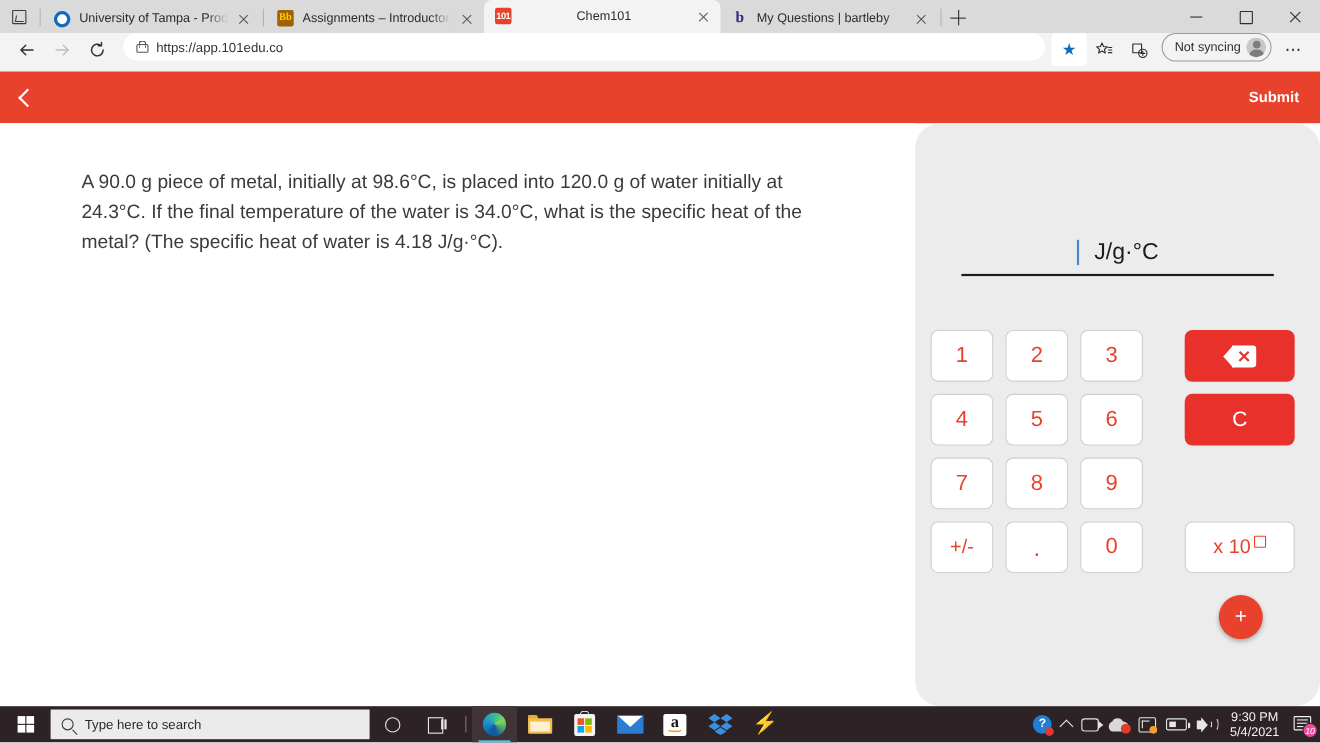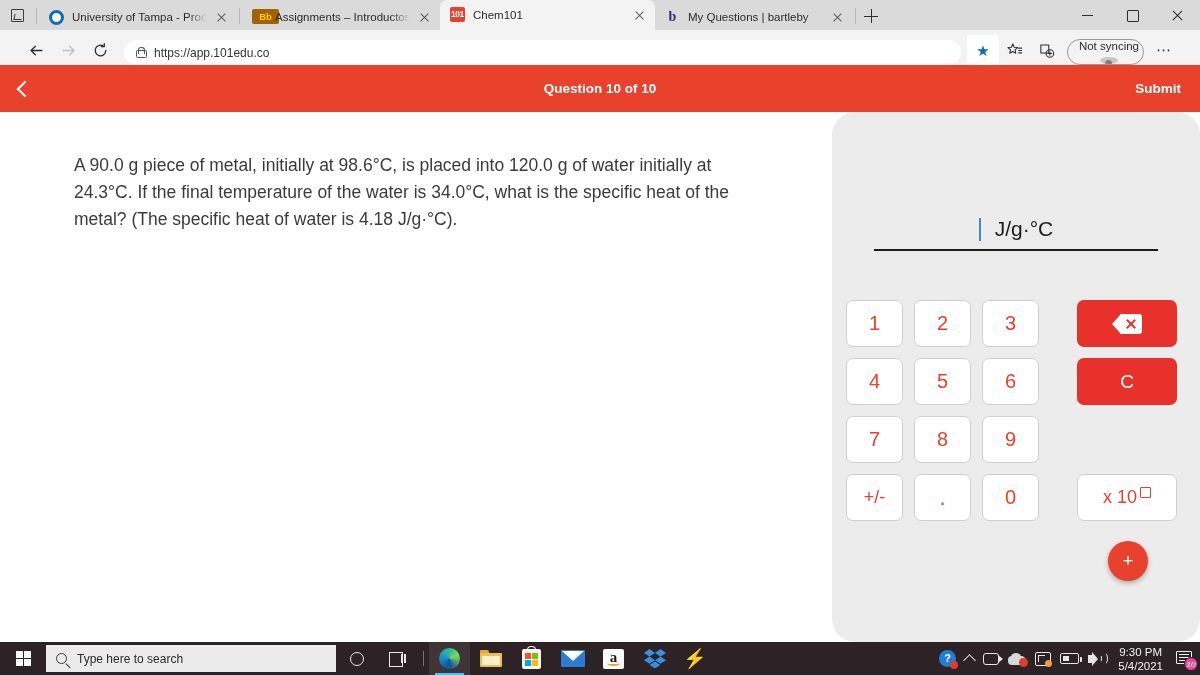--- a/index.html
+++ b/index.html
@@ -40,40 +40,40 @@
   .tab.active {
     width: 215px; background: #f3f3f3; height: 30px;
     border-radius: 7px 7px 0 0;
   }
   .tab .favicon { width: 16px; height: 16px; flex: none; position: relative; }
   .tab .label {
     flex: 1; overflow: hidden; text-overflow: clip; white-space: nowrap;
     -webkit-mask-image: linear-gradient(to right, #000 86%, transparent 100%);
             mask-image: linear-gradient(to right, #000 86%, transparent 100%);
   }
-  .tab.active .label { -webkit-mask-image: none; mask-image: none; }
+  .tab.active .label { -webkit-mask-image: none; mask-image: none; text-align: center; }
   .tab .tabclose {
     width: 15px; height: 15px; flex: none; position: relative; opacity: .75;
   }
   .tabclose::before, .tabclose::after {
     content: ""; position: absolute; left: 2px; top: 7px; width: 11px; height: 1.3px;
     background: #2d2d2d;
   }
   .tabclose::before { transform: rotate(45deg); }
   .tabclose::after { transform: rotate(-45deg); }
 
   
   .fav-office {
     width: 15px; height: 15px; border-radius: 50%;
     border: 3.4px solid #0f6cbd; background: #fff; margin-top: .5px;
   }
   .fav-bb {
-    width: 27px; height: 15px; background: #a16207; border-radius: 2px;
+    width: 15px; height: 15px; background: #a16207; border-radius: 2px;
     color: #ffcc00; font-size: 9.5px; font-weight: bold; line-height: 15px; text-align: center;
-    font-family: Liberation Sans, sans-serif;
+    font-family: Liberation Serif, serif;
   }
   .fav-101 {
     width: 15px; height: 15px; background: #e8412c; border-radius: 2px;
     color: #fff; font-size: 8.4px; font-weight: bold; line-height: 15px; text-align: center;
     letter-spacing: -.4px;
   }
   .fav-b {
     width: 15px; height: 15px; color: #2b2b7f; font-size: 14px; font-weight: bold;
     line-height: 15px; text-align: center; font-family: "Liberation Serif", serif;
   }
@@ -95,21 +95,21 @@
     border:1.2px solid #2d2d2d; border-radius:1px;
   }
   .wb-close::before, .wb-close::after {
     content:""; position:absolute; left:16px; top:14.5px; width:13px; height:1.2px; background:#2d2d2d;
   }
   .wb-close::before { transform: rotate(45deg); }
   .wb-close::after { transform: rotate(-45deg); }
 
   .toolbar {
     position: absolute; top: 30px; left: 0; width: 1200px; height: 35px;
-    background: #f3f3f3; display: flex; align-items: flex-end; padding: 0 20px;
+    background: #f3f3f3; display: flex; align-items: flex-start; padding: 0 8px;
   }
   .tb-btn { width: 32px; height: 30px; display:flex; align-items:center; justify-content:center; border-radius:4px; }
   .omnibox {
     flex: 1; height: 25px; background: #ffffff; border-radius: 13px;
     display: flex; align-items: center; gap: 9px; padding: 0 12px;
     margin: 0 6px 0 8px; font-size: 12px; color: #333;
   }
   .lock {
     width: 9px; height: 11px; position: relative; flex: none;
   }
@@ -119,21 +119,21 @@
   }
   .lock::after {
     content: ""; position: absolute; left: 2.1px; top: 0; width: 4.8px; height: 5.5px;
     border: 1.1px solid #555; border-bottom: none; border-radius: 3px 3px 0 0;
   }
   .star-filled { color: #0f6cbd; font-size: 15px; line-height: 1; }
   .star-btn-bg { background: #ffffff; }
   .profile-pill {
     height: 26px; border: 1px solid #9a9a9a; border-radius: 14px;
     display: flex; align-items: center; gap: 5px; padding: 0 4px 0 11px;
-    font-size: 11.5px; color: #2d2d2d; margin: 0 4px; flex-direction: column;
+    font-size: 11.5px; color: #2d2d2d; margin: 0 4px;
   }
   .avatar {
     width: 18px; height: 18px; border-radius: 50%; background: #c8c8c8; position: relative; overflow: hidden;
   }
   .avatar::before {
     content:""; position:absolute; left:5.5px; top:3px; width:7px; height:7px; border-radius:50%; background:#7d7d7d;
   }
   .avatar::after {
     content:""; position:absolute; left:2.5px; top:11px; width:13px; height:9px; border-radius:50% 50% 0 0; background:#7d7d7d;
   }
@@ -412,21 +412,20 @@
     </div>
     <div class="tb-btn">
       <span class="ellipsis">⋯</span>
     </div>
   </div>
 
   <div class="appheader">
     <div class="back-chevron">
       <span></span>
     </div>
-    <div class="qtitle">Question 10 of 10</div>
     <div class="submit">Submit</div>
   </div>
 
   <div class="page">
 
     <div class="left-pane">
       <div class="question">A 90.0 g piece of metal, initially at 98.6°C, is placed into 120.0 g of water initially at 24.3°C. If the final temperature of the water is 34.0°C, what is the specific heat of the metal? (The specific heat of water is 4.18 J/g·°C).</div>
     </div>
 
     <div class="right-pane">

